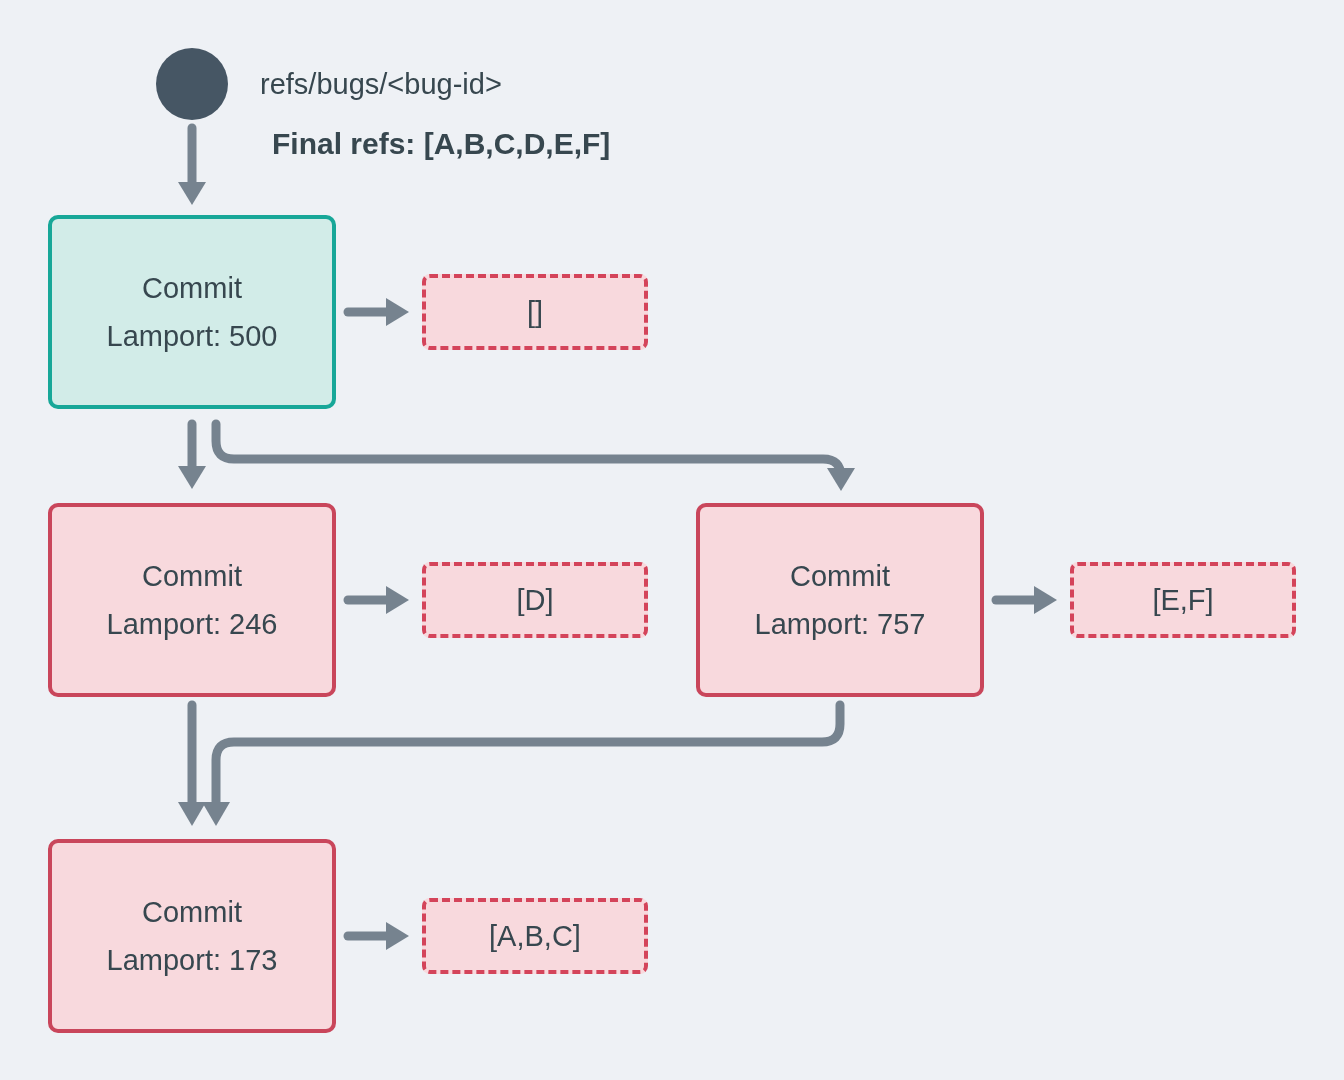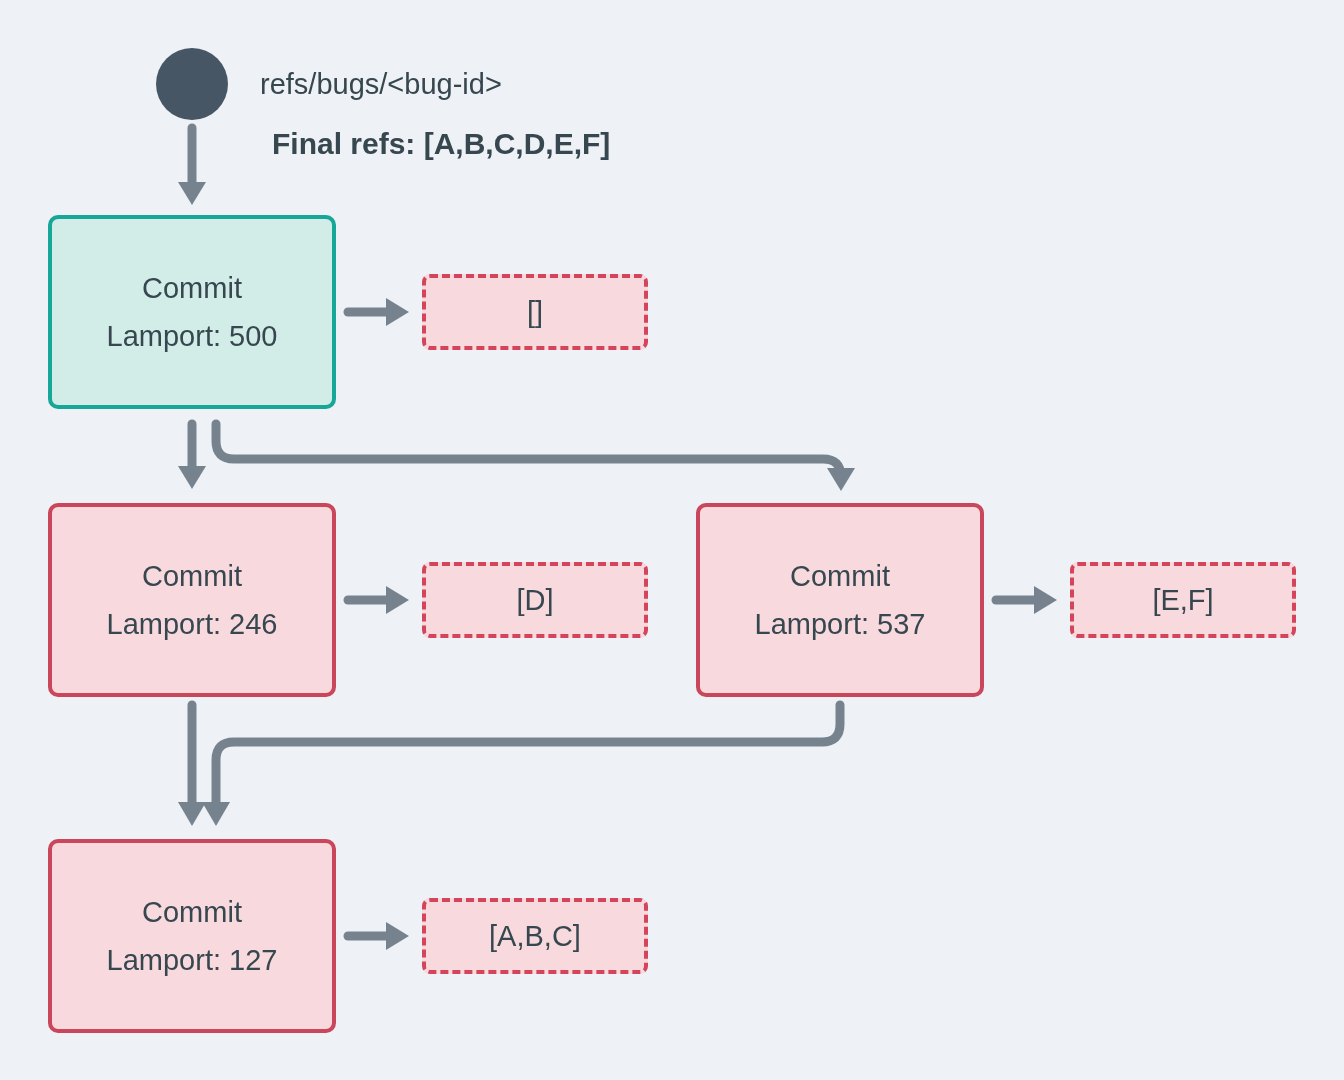--- a/index.html
+++ b/index.html
@@ -144,26 +144,26 @@
     <div>Lamport: 500</div>
   </div>
 
   <div class="node commit" style="left:48px;top:503px">
     <div>Commit</div>
     <div>Lamport: 246</div>
   </div>
 
   <div class="node commit" style="left:696px;top:503px">
     <div>Commit</div>
-    <div>Lamport: 537</div>
+    <div>Lamport: 757</div>
   </div>
 
   <div class="node commit" style="left:48px;top:839px">
     <div>Commit</div>
-    <div>Lamport: 127</div>
+    <div>Lamport: 173</div>
   </div>
 
   <div class="payload" style="left:422px;top:274px">
     <span>[]</span>
   </div>
   <div class="payload" style="left:422px;top:562px">
     <span>[D]</span>
   </div>
   <div class="payload" style="left:422px;top:898px">
     <span>[A,B,C]</span>

